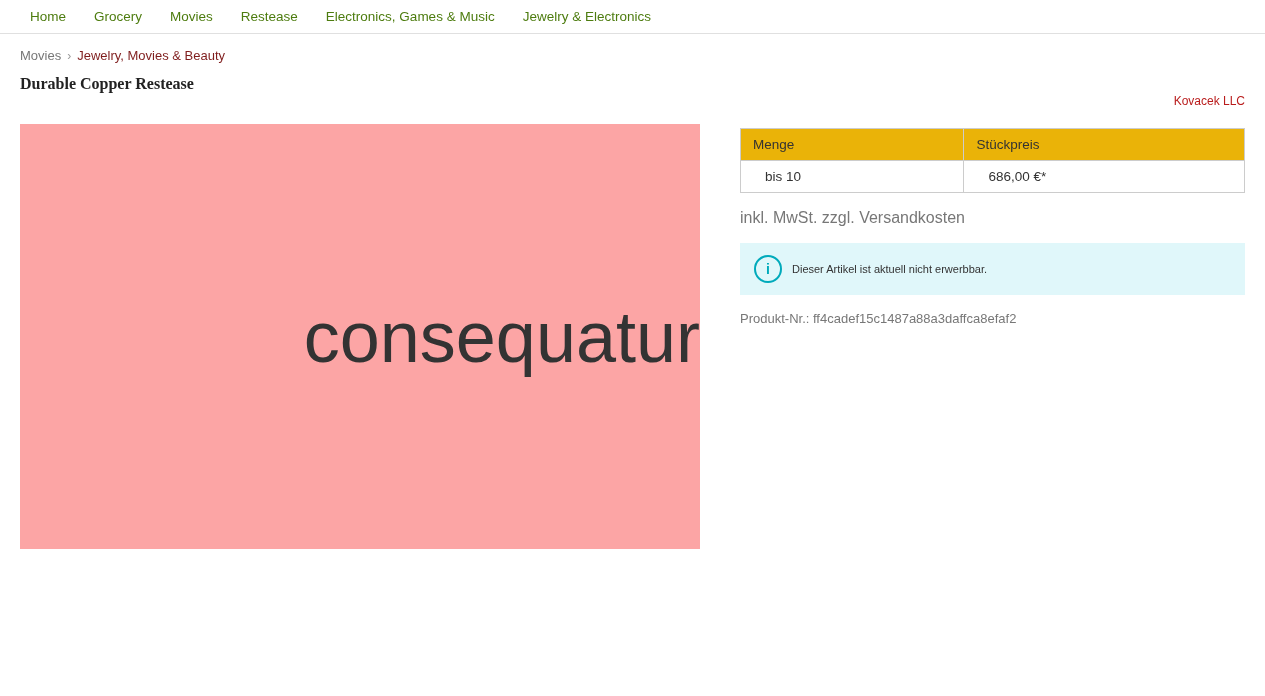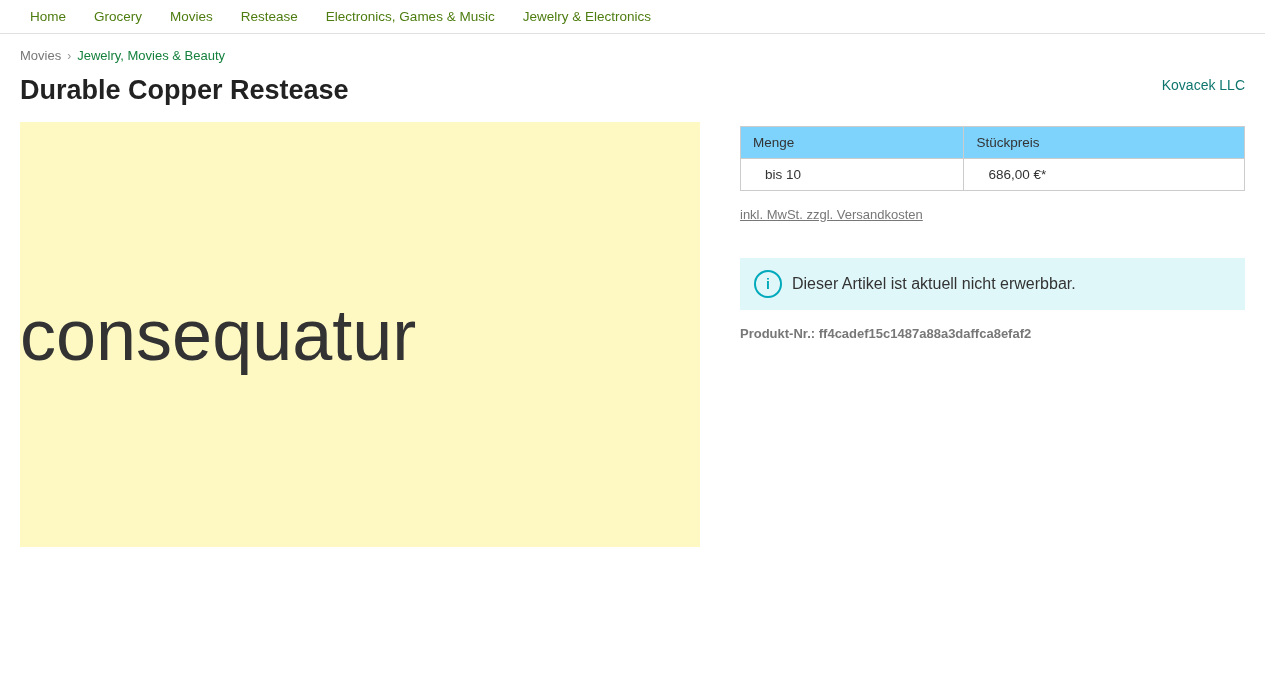--- a/index.html
+++ b/index.html
@@ -34,58 +34,59 @@
     }
     .breadcrumb-item {
       color: #777;
     }
     .breadcrumb-separator {
       margin: 0 6px;
       color: #999;
       font-size: 12px;
     }
     .breadcrumb-current {
-      color: #15803d;
+      color: #7f1d1d;
       font-weight: 500;
     }
 
     
     .page-header {
       display: flex;
       justify-content: space-between;
       align-items: flex-start;
       padding: 4px 20px 16px 20px;
     }
     .product-title {
-      font-size: 27px;
+      font-size: 16px;
       font-weight: bold;
       color: #222;
+      font-family: Liberation Serif, serif;
     }
     .brand-name {
-      font-size: 14px;
-      color: #0f766e;
-      margin-top: 2px;
+      font-size: 12px;
+      color: #b91c1c;
+      margin-top: 19px;
     }
 
     
     .main-content {
       display: flex;
       padding: 0 20px;
       gap: 40px;
     }
 
     
     .product-image-container {
       width: 680px;
       min-width: 680px;
       height: 425px;
-      background: #fef9c3;
-      display: flex;
-      align-items: center;
-      justify-content: flex-start;
+      background: #fca5a5;
+      display: flex;
+      align-items: center;
+      justify-content: flex-end;
       overflow: hidden;
     }
     .product-image-text {
       font-size: 72px;
       color: #333;
       font-family: Arial, sans-serif;
       font-weight: 300;
     }
 
     
@@ -95,42 +96,41 @@
     }
 
     
     .price-table {
       width: 100%;
       border-collapse: collapse;
       border: 1px solid #ccc;
       margin-bottom: 12px;
     }
     .price-table th {
-      background: #7dd3fc;
+      background: #eab308;
       border: 1px solid #ccc;
       padding: 8px 12px;
       text-align: left;
       font-weight: normal;
       color: #333;
       font-size: 13.5px;
     }
     .price-table td {
       border: 1px solid #ccc;
       padding: 8px 24px;
       font-size: 13.5px;
       color: #333;
     }
 
     
     .tax-info {
-      font-size: 13px;
+      font-size: 16px;
       color: #777;
-      margin-bottom: 32px;
+      margin-bottom: 12px;
       padding: 4px 0;
-      text-decoration: underline;
     }
 
     
     .info-banner {
       display: flex;
       align-items: center;
       background: #e0f7fa;
       border: none;
       padding: 12px 14px;
       margin-bottom: 16px;
@@ -143,30 +143,29 @@
       border: 2px solid #00aabb;
       display: flex;
       align-items: center;
       justify-content: center;
       color: #00aabb;
       font-size: 14px;
       font-weight: bold;
       flex-shrink: 0;
     }
     .info-banner-text {
-      font-size: 16px;
+      font-size: 11px;
       color: #333;
       text-align: right;
     }
 
     
     .product-number {
       font-size: 13px;
       color: #555;
-      font-weight: bold;
     }
     .product-number span {
       color: #777;
     }
   </style>
 </head>
 <body>
 
 <nav>
   <div class="nav-item">Home</div>

